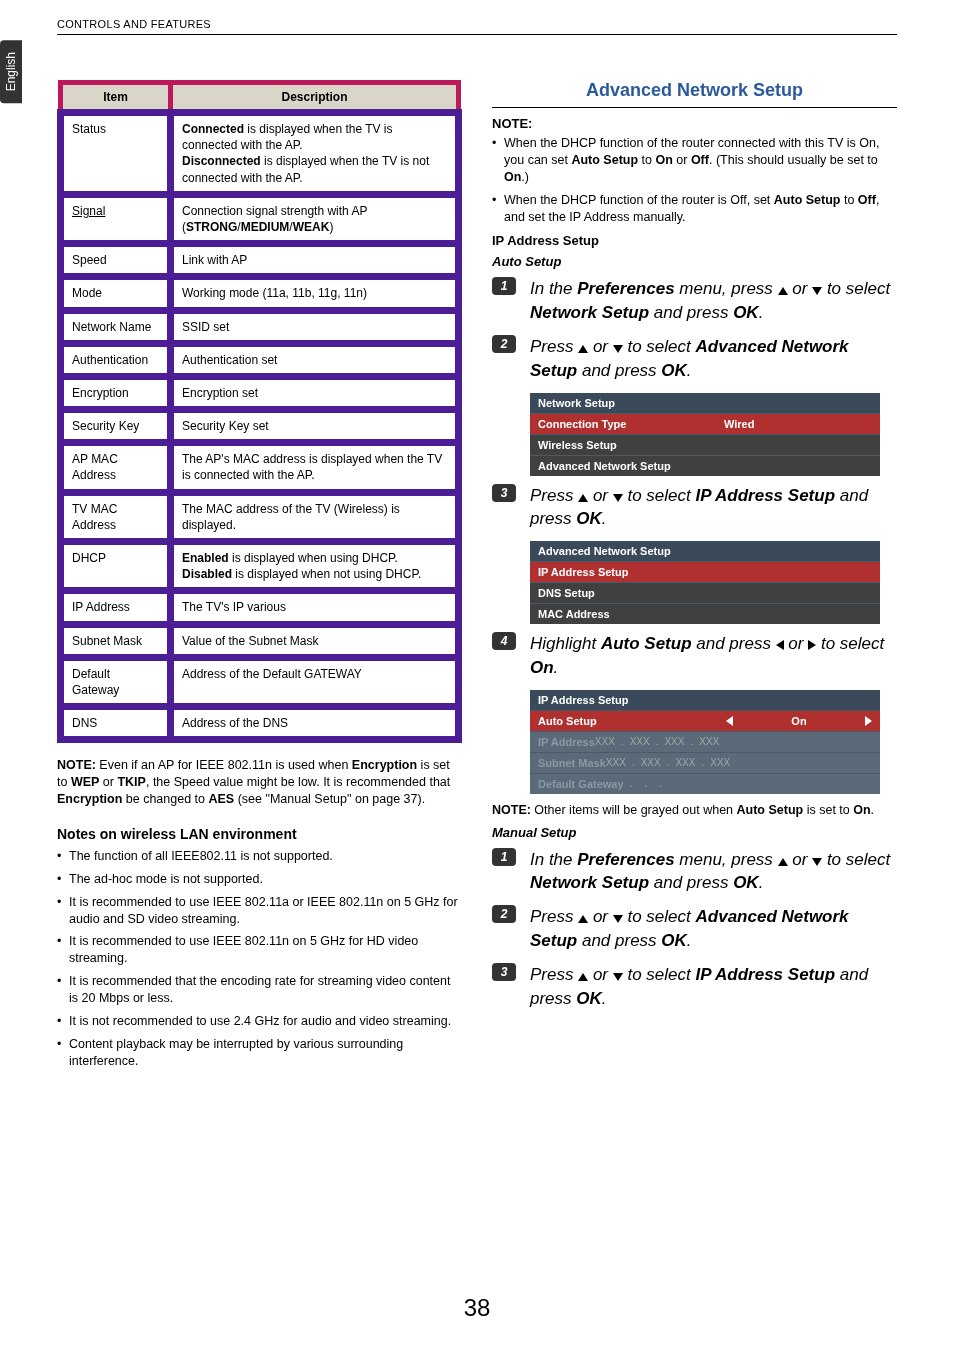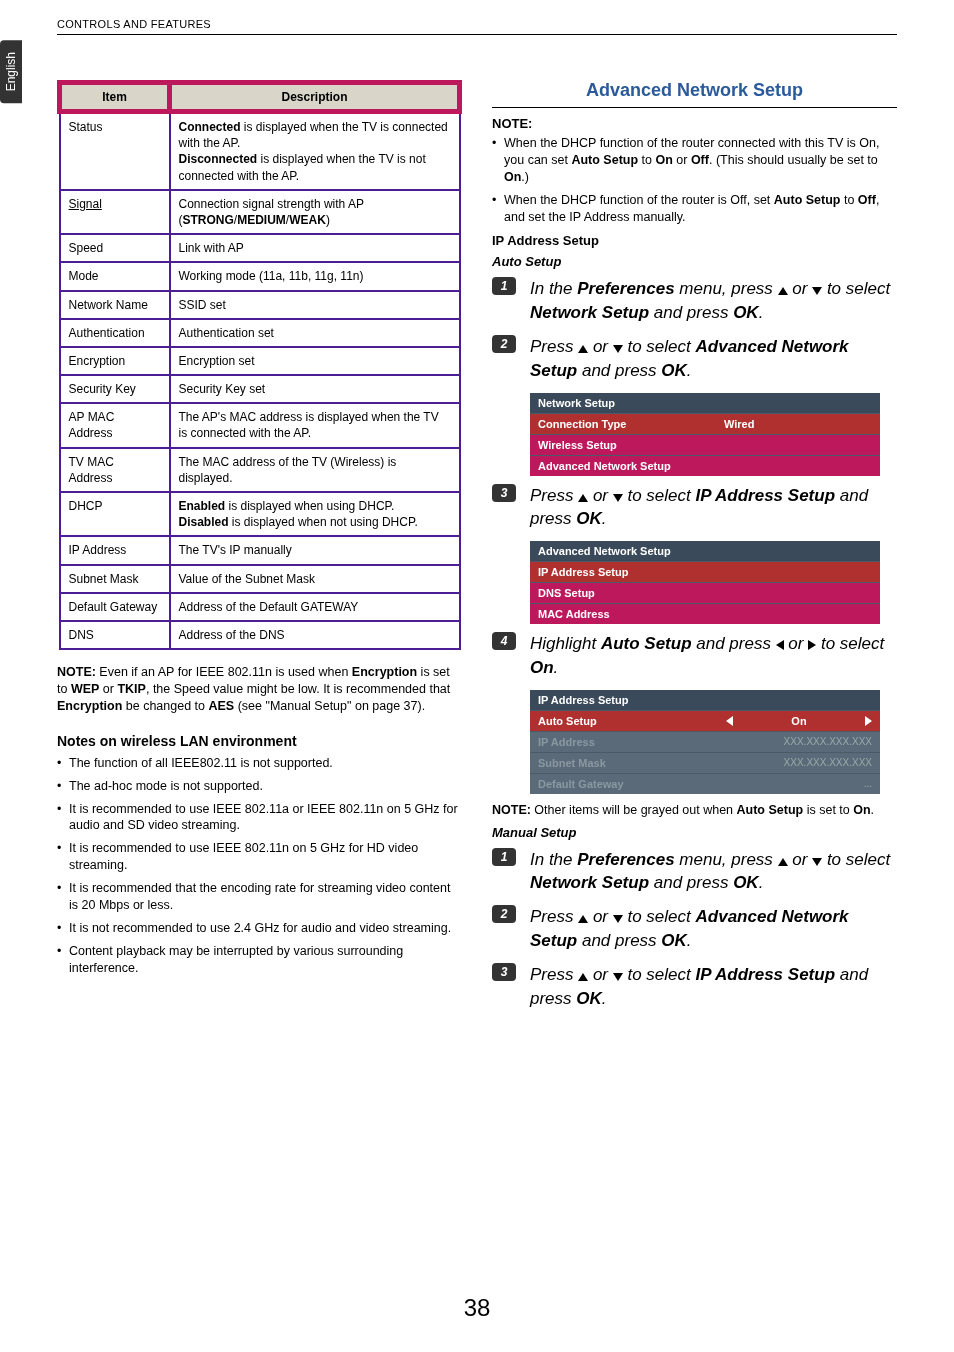--- a/index.html
+++ b/index.html
@@ -5,43 +5,43 @@
   * { box-sizing: border-box; margin: 0; padding: 0; }
   body { font-family: Arial, Helvetica, sans-serif; width: 954px; height: 1352px; position: relative; background: #fff; color: #000; font-size: 12.5px; }
   .side-tab { position: absolute; left: 0; top: 40px; background: #333; color: #fff; writing-mode: vertical-rl; transform: rotate(180deg); padding: 12px 4px; font-size: 12px; border-radius: 0 4px 4px 0; }
   .header-line { position: absolute; top: 34px; left: 57px; right: 57px; border-top: 1px solid #000; }
   .section-header { position: absolute; top: 18px; left: 57px; font-size: 11px; letter-spacing: 0.3px; }
   .content { position: absolute; top: 80px; left: 57px; right: 57px; display: flex; gap: 30px; }
   .col { width: 406px; }
   .col-right { width: 406px; }
   table.item-table { width: 100%; border-collapse: collapse; font-size: 12px; }
   table.item-table th { background: #d9d5c9; border: 5px solid #be185d; padding: 5px 8px; font-weight: bold; text-align: center; }
-  table.item-table td { border: 2px solid #4c1d95; padding: 5px 8px; vertical-align: top; line-height: 1.35; }
+  table.item-table td { border: 7px solid #4c1d95; padding: 5px 8px; vertical-align: top; line-height: 1.35; }
   .note { font-size: 12.5px; line-height: 1.35; margin-top: 14px; }
   .subhead { font-weight: bold; font-size: 14px; margin-top: 18px; margin-bottom: 6px; }
   ul.bullets { list-style: none; padding-left: 0; }
   ul.bullets li { position: relative; padding-left: 12px; margin-bottom: 6px; line-height: 1.35; font-size: 12.5px; }
   ul.bullets li::before { content: "•"; position: absolute; left: 0; top: 0; }
   .right-title { font-weight: bold; font-size: 18px; color: #2a5a9a; text-align: center; border-bottom: 1px solid #000; padding-bottom: 6px; margin-bottom: 8px; }
   .step-row { display: flex; align-items: flex-start; gap: 14px; margin-bottom: 10px; margin-top: 8px; }
   .step-num { width: 24px; height: 18px; background: #333; color: #fff; border-radius: 4px; font-weight: bold; font-size: 12px; display: flex; align-items: center; justify-content: center; font-style: italic; flex-shrink: 0; }
   .step-text { flex: 1; line-height: 1.4; font-size: 17px; font-style: italic; }
   .sub-bold { font-weight: bold; font-size: 13px; margin-top: 8px; margin-bottom: 4px; }
   .sub-ital { font-style: italic; font-weight: bold; font-size: 13px; margin-top: 6px; margin-bottom: 4px; }
   .menu-box { margin: 8px 0 8px 38px; width: 350px; font-family: Arial, sans-serif; font-size: 11px; color: #fff; }
   .menu-title { background: #3a4a5a; padding: 4px 8px; font-weight: bold; }
-  .menu-row { background: #be185d; padding: 4px 8px; display: flex; justify-content: space-between; align-items: center; border-top: 1px solid #4a5a68; }
+  .menu-row { background: #404040; padding: 4px 8px; display: flex; justify-content: space-between; align-items: center; border-top: 1px solid #4a5a68; }
   .menu-row.selected { background: #b03030; }
   .menu-row.dim2 { color: #8a98a2; background:#5a6a78; }
   .menu-val { text-align: center; flex: 1; font-weight: bold; }
   .arrows-cell { display:flex; align-items:center; gap:6px; }
   .tri-l, .tri-r { width:0; height:0; display:inline-block; }
   .tri-l { border-top:5px solid transparent; border-bottom:5px solid transparent; border-right:7px solid #fff; }
   .tri-r { border-top:5px solid transparent; border-bottom:5px solid transparent; border-left:7px solid #fff; }
-  .xxx-row { display:flex; gap:0; justify-content:flex-end; flex:1; color:#9aa; font-size:10px; }
+  .xxx-row { display:flex; gap:6px; justify-content:flex-start; flex:1; color:#9aa; font-size:10px; }
   .dot-sep { color:#9aa; }
   .page-num { position: absolute; bottom: 30px; left: 0; right: 0; text-align: center; font-size: 24px; }
   b { font-weight: bold; }
   .tri-up, .tri-down, .tri-left, .tri-right { display:inline-block; vertical-align: -1px; }
   .tri-up { width:0;height:0;border-left:5px solid transparent;border-right:5px solid transparent;border-bottom:8px solid #000; }
   .tri-down { width:0;height:0;border-left:5px solid transparent;border-right:5px solid transparent;border-top:8px solid #000; }
   .tri-left-b { width:0;height:0;border-top:5px solid transparent;border-bottom:5px solid transparent;border-right:8px solid #000; display:inline-block; vertical-align:-1px;}
   .tri-right-b { width:0;height:0;border-top:5px solid transparent;border-bottom:5px solid transparent;border-left:8px solid #000; display:inline-block; vertical-align:-1px;}
 </style>
 </head>
@@ -101,21 +101,21 @@
           <tr>
             <td style="width: 110px;">TV MAC Address</td>
             <td>The MAC address of the TV (Wireless) is displayed.</td>
           </tr>
           <tr>
             <td style="width: 110px;">DHCP</td>
             <td><b>Enabled</b> is displayed when using DHCP.<br><b>Disabled</b> is displayed when not using DHCP.</td>
           </tr>
           <tr>
             <td style="width: 110px;">IP Address</td>
-            <td>The TV's IP manually</td>
+            <td>The TV's IP various</td>
           </tr>
           <tr>
             <td style="width: 110px;">Subnet Mask</td>
             <td>Value of the Subnet Mask</td>
           </tr>
           <tr>
             <td style="width: 110px;">Default Gateway</td>
             <td>Address of the Default GATEWAY</td>
           </tr>
           <tr>

